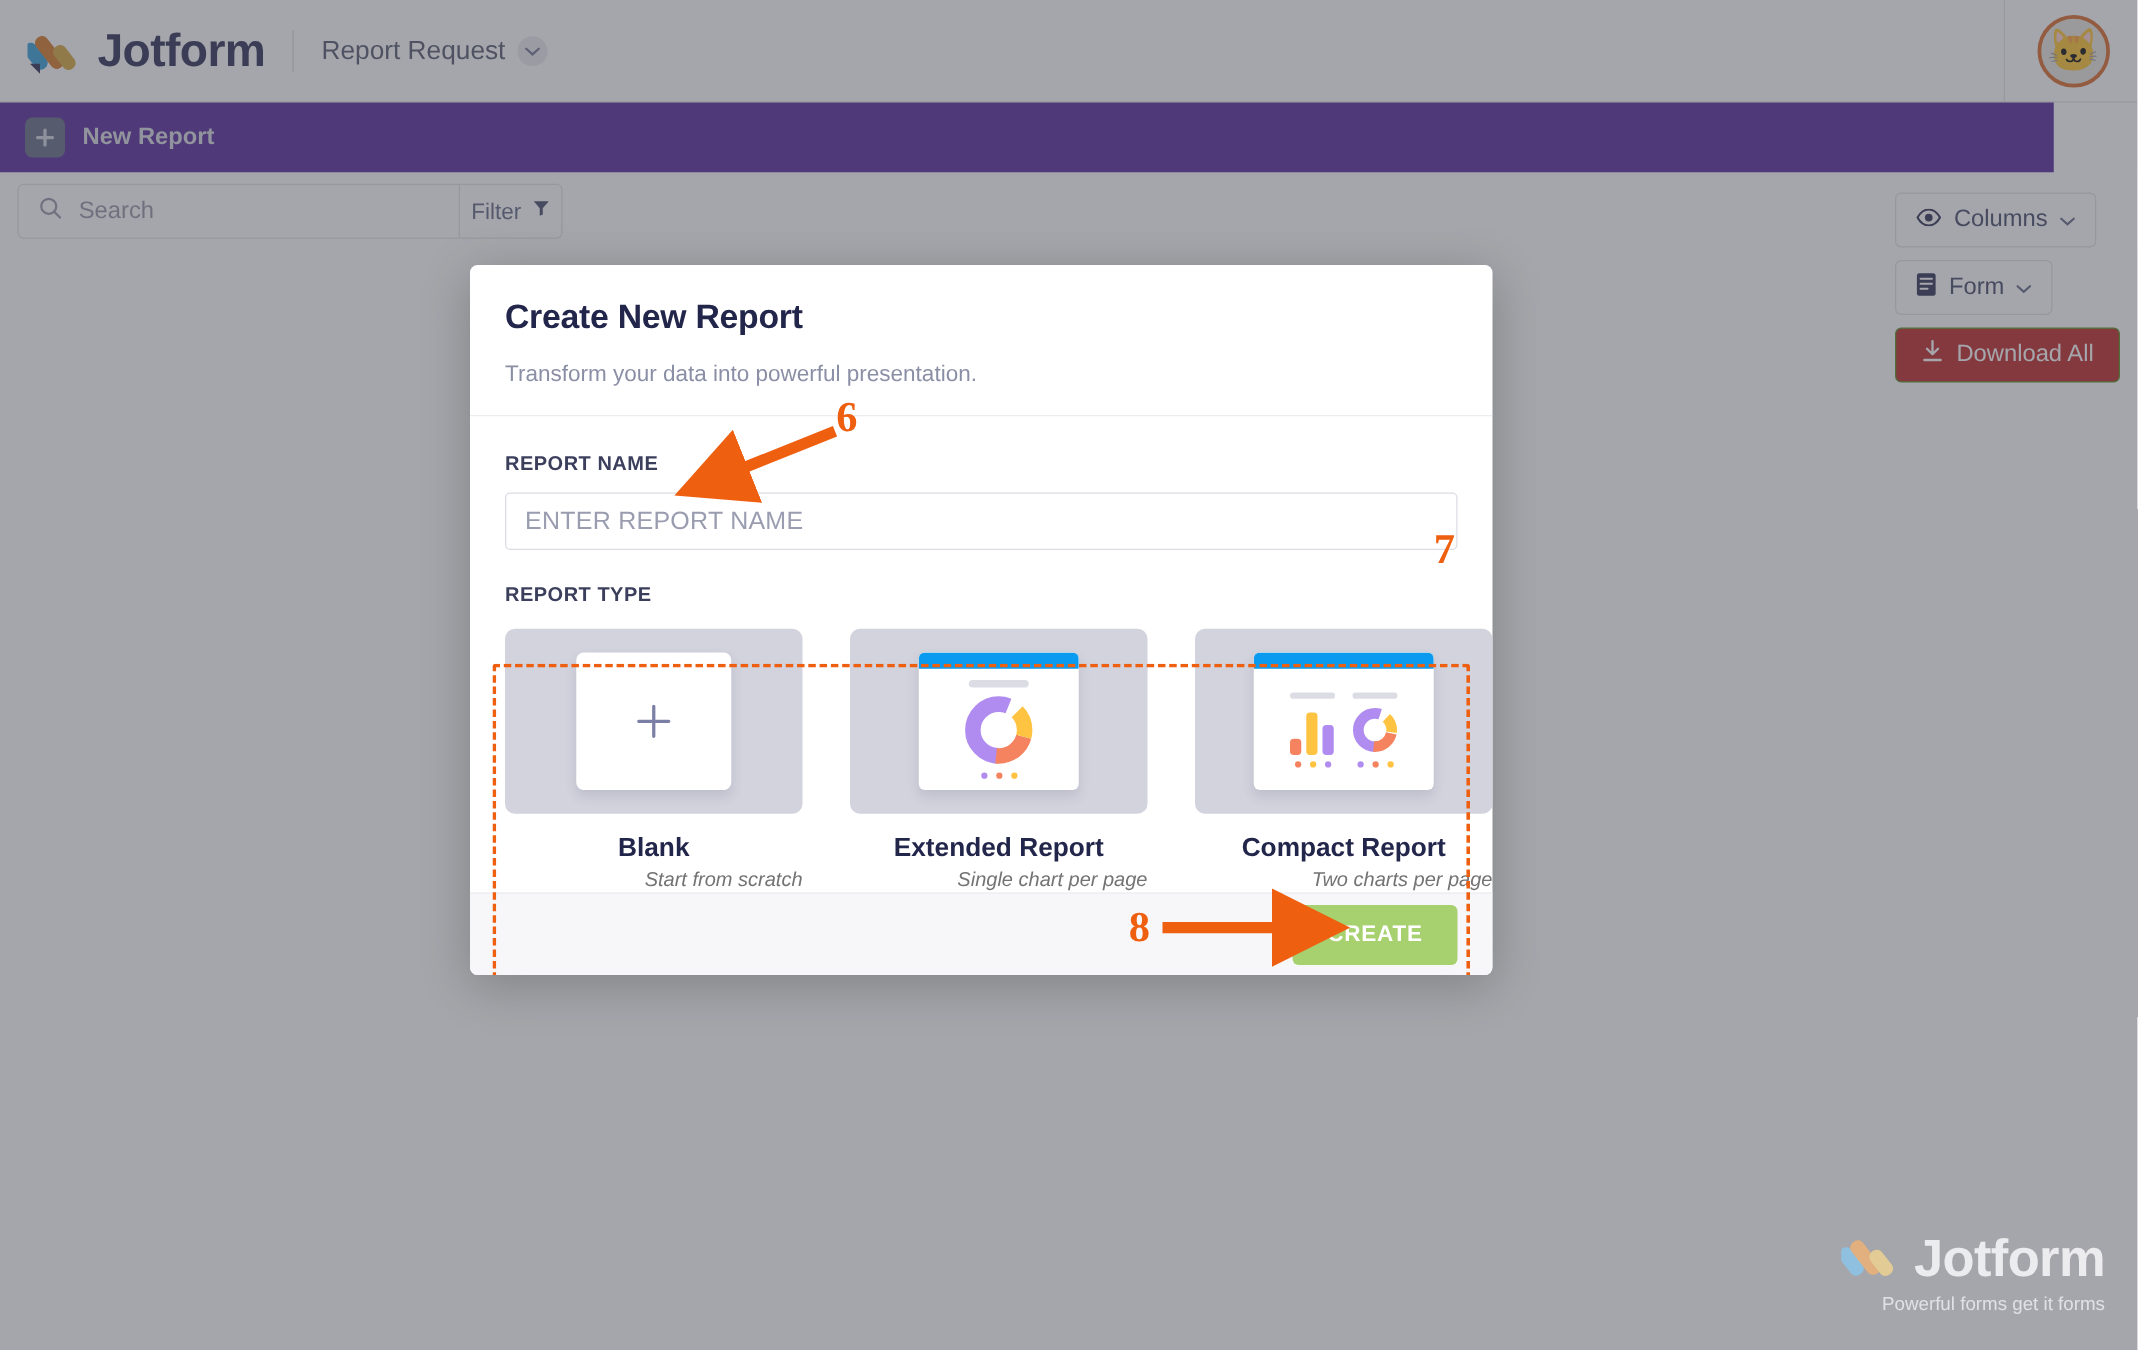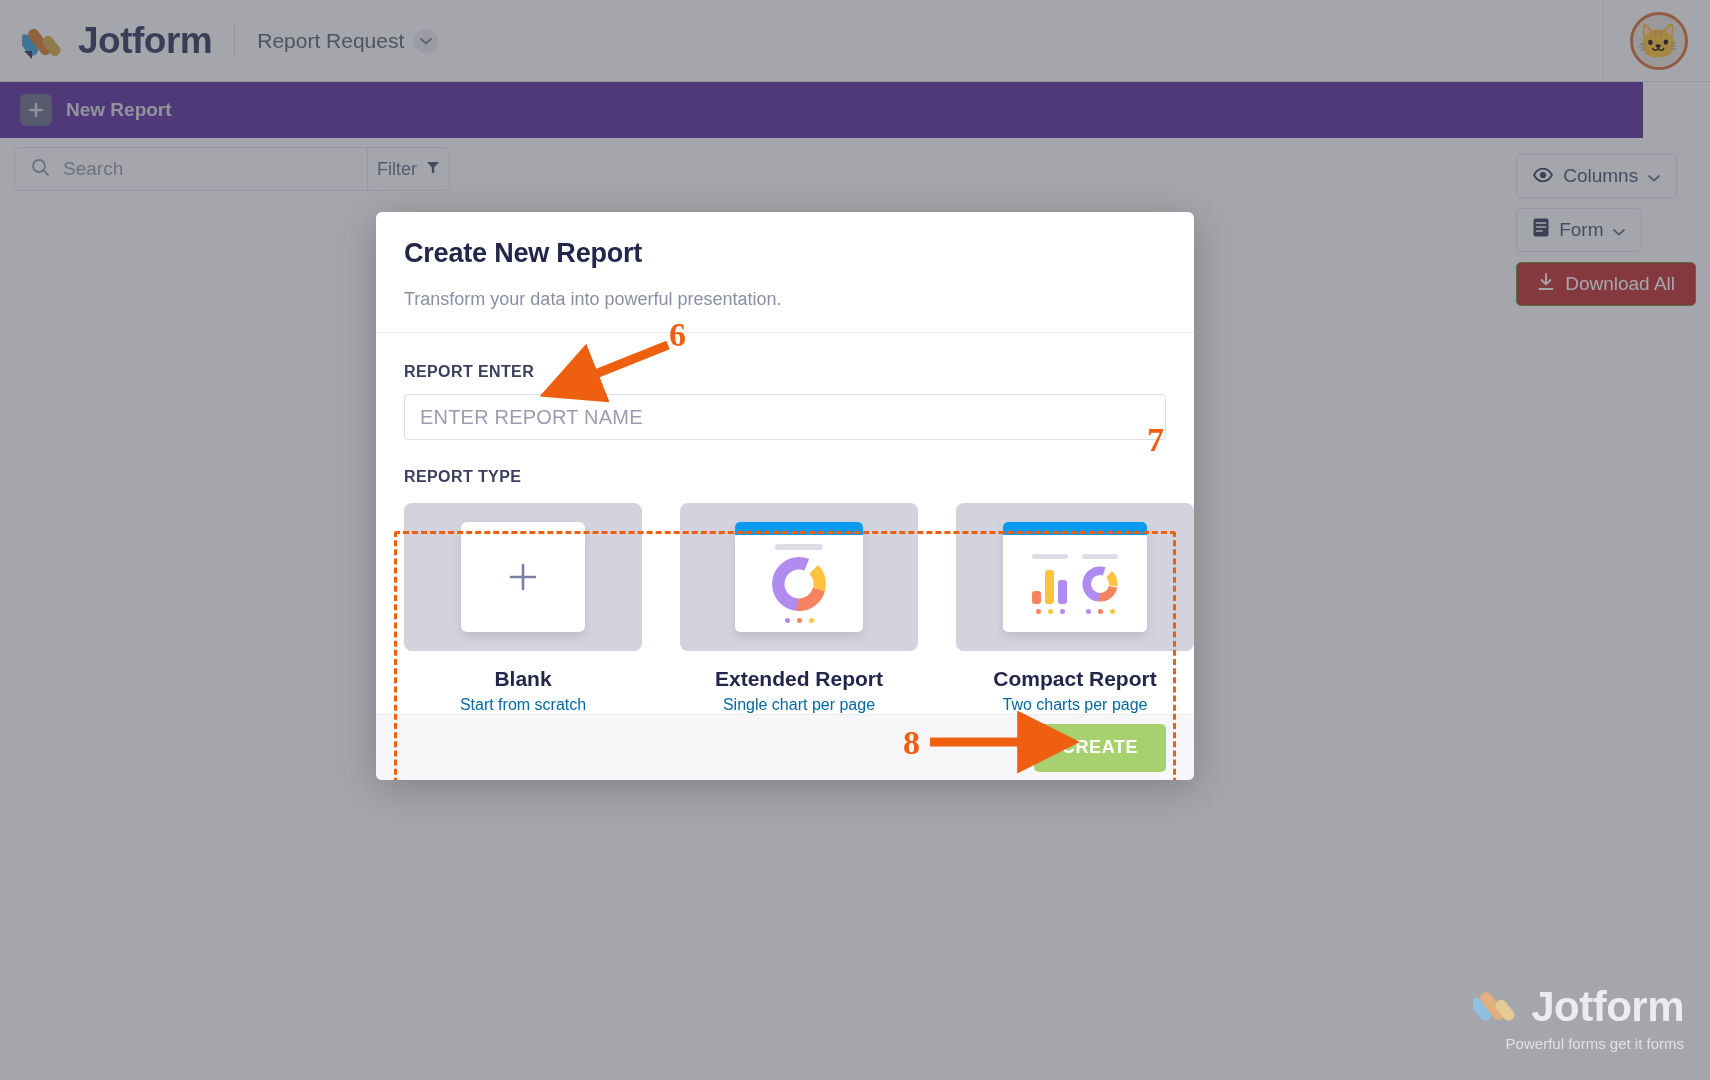--- a/index.html
+++ b/index.html
@@ -125,21 +125,21 @@
   .report-type-block { margin-top: 28px; }
   .cards { display: flex; gap: 38px; margin-top: 17px; }
   .card { width: 238px; cursor: pointer; }
   .card-thumb {
     width: 238px; height: 148px; background: #d2d3dd; border-radius: 8px;
     display: flex; align-items: center; justify-content: center; position: relative;
   }
   .card-title {
     text-align: center; font-size: 21px; font-weight: bold; color: #23264b; margin-top: 16px;
   }
-  .card-sub { text-align: center; font-size: 16px; color: #0369a1; margin-top: 5px; }
+  .card-sub { text-align: right; font-size: 16px; color: #737373; margin-top: 5px; font-style: italic; }
 
   .blank-page {
     width: 124px; height: 110px; background: #ffffff; border-radius: 6px;
     display: flex; align-items: center; justify-content: center;
     box-shadow: 0 5px 9px rgba(60,60,90,0.13);
   }
   .mini-page {
     width: 128px; height: 110px; background: #ffffff; border-radius: 5px;
     overflow: hidden; box-shadow: 0 5px 9px rgba(60,60,90,0.13);
     display: flex; flex-direction: column;
@@ -300,21 +300,21 @@
 
   <div class="dim-overlay"></div>
 
   <div class="modal">
     <div class="modal-head">
       <div class="modal-title">Create New Report</div>
       <div class="modal-sub">Transform your data into powerful presentation.</div>
     </div>
 
     <div class="modal-body">
-      <div class="field-label">REPORT ENTER</div>
+      <div class="field-label">REPORT NAME</div>
       <div class="name-input">
         <span class="ph">ENTER REPORT NAME</span>
       </div>
 
       <div class="report-type-block">
         <div class="field-label">REPORT TYPE</div>
         <div class="cards">
 
           <div class="card">
             <div class="card-thumb">

